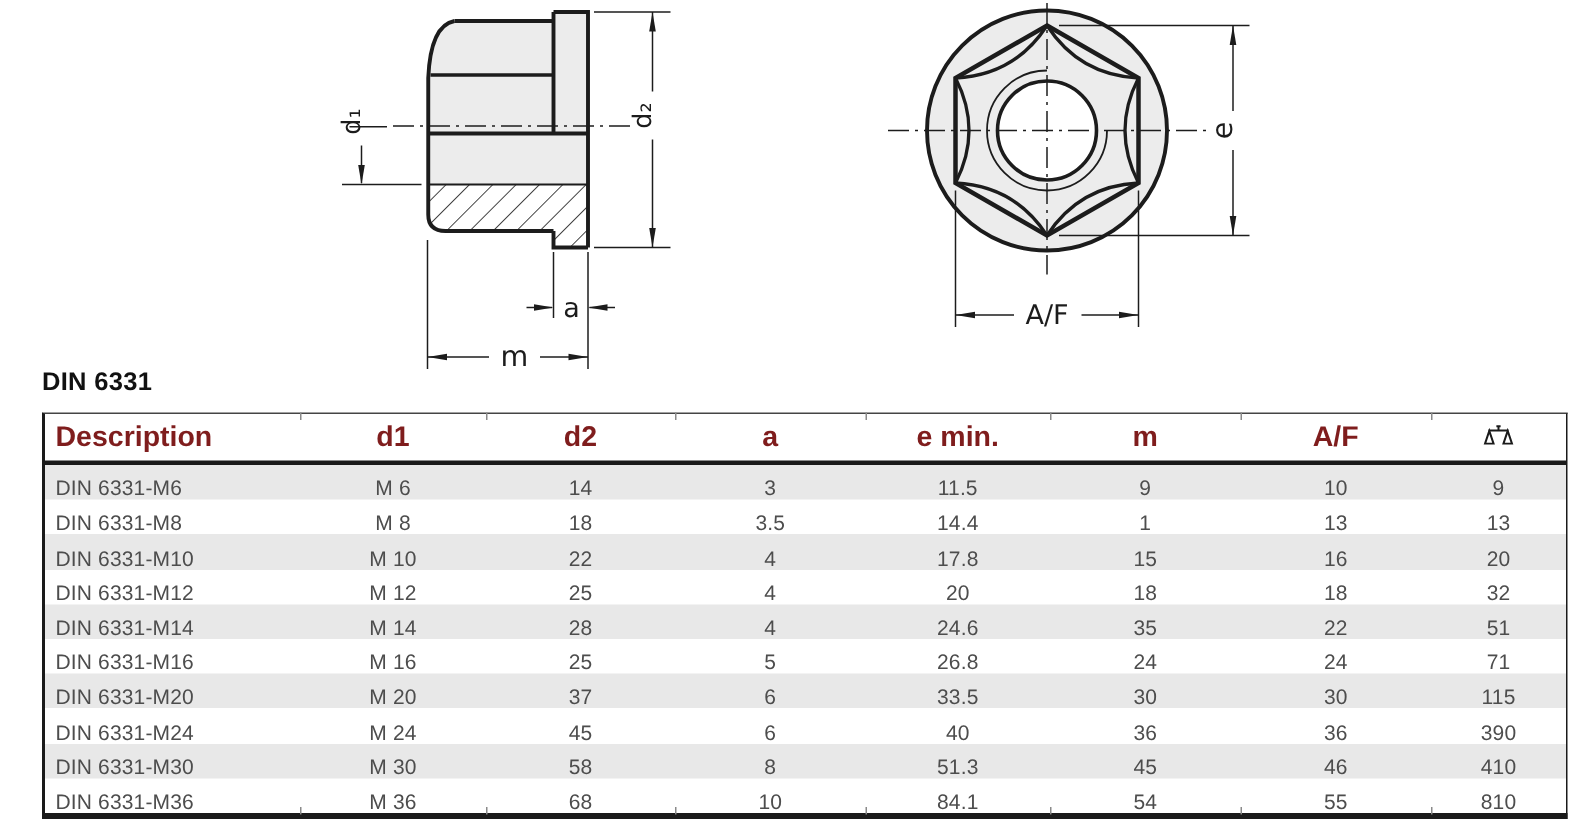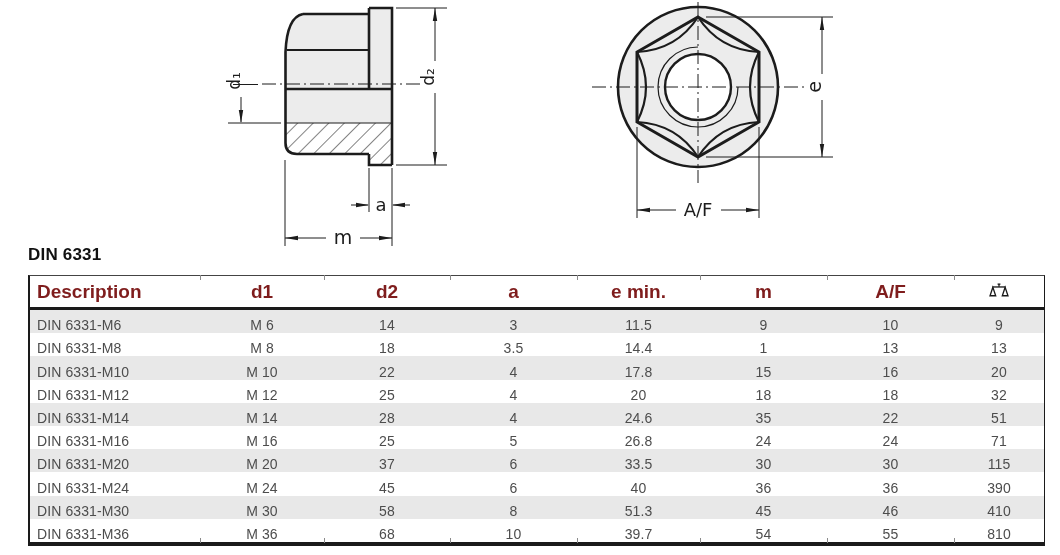--- a/index.html
+++ b/index.html
@@ -248,21 +248,21 @@
           <div class="tcell col4">51.3</div>
           <div class="tcell col5">45</div>
           <div class="tcell col6">46</div>
           <div class="tcell col7">410</div>
         </div>
         <div class="trow">
           <div class="tcell col0">DIN 6331-M36</div>
           <div class="tcell col1">M 36</div>
           <div class="tcell col2">68</div>
           <div class="tcell col3">10</div>
-          <div class="tcell col4">39.7</div>
+          <div class="tcell col4">84.1</div>
           <div class="tcell col5">54</div>
           <div class="tcell col6">55</div>
           <div class="tcell col7">810</div>
         </div>
       </div>
   <span class="tick" style="left: 170px; top: -1px;"></span>
       <span class="tick" style="left: 170px; top: calc(100% - 4px);"></span>
       <span class="tick" style="left: 294px; top: -1px;"></span>
       <span class="tick" style="left: 294px; top: calc(100% - 4px);"></span>
       <span class="tick" style="left: 420px; top: -1px;"></span>

